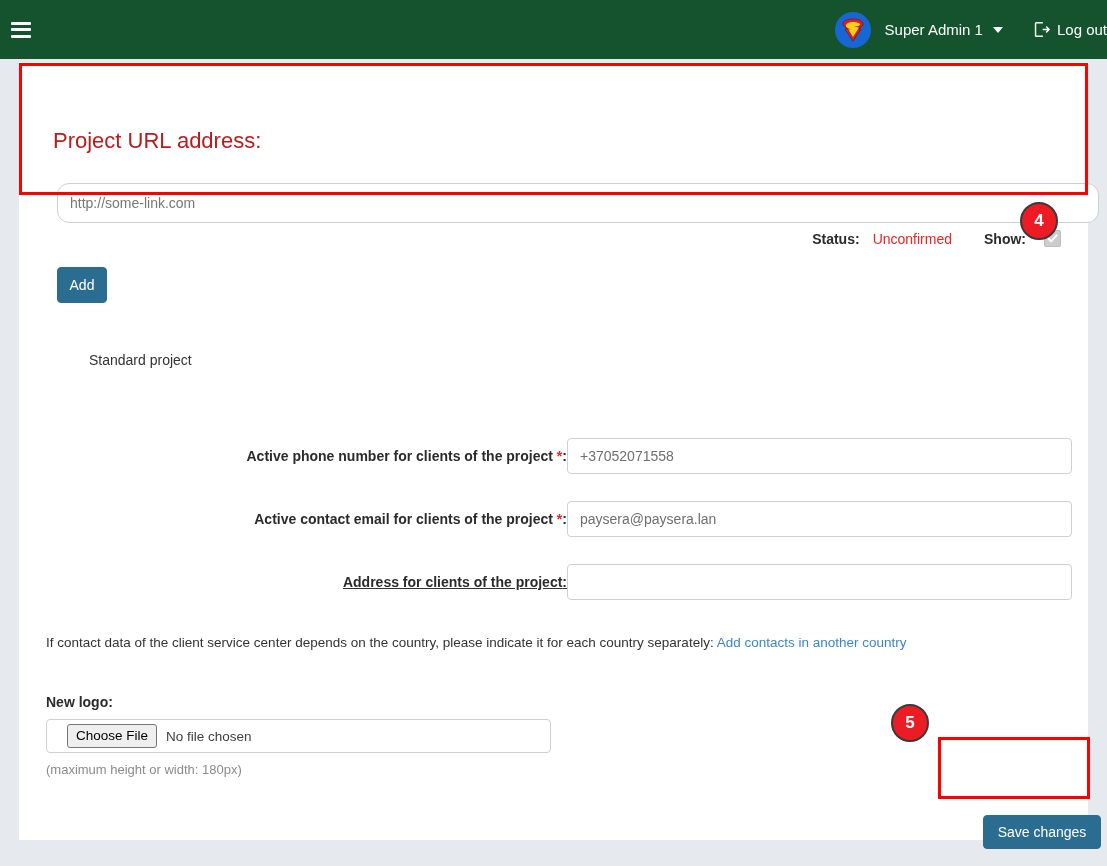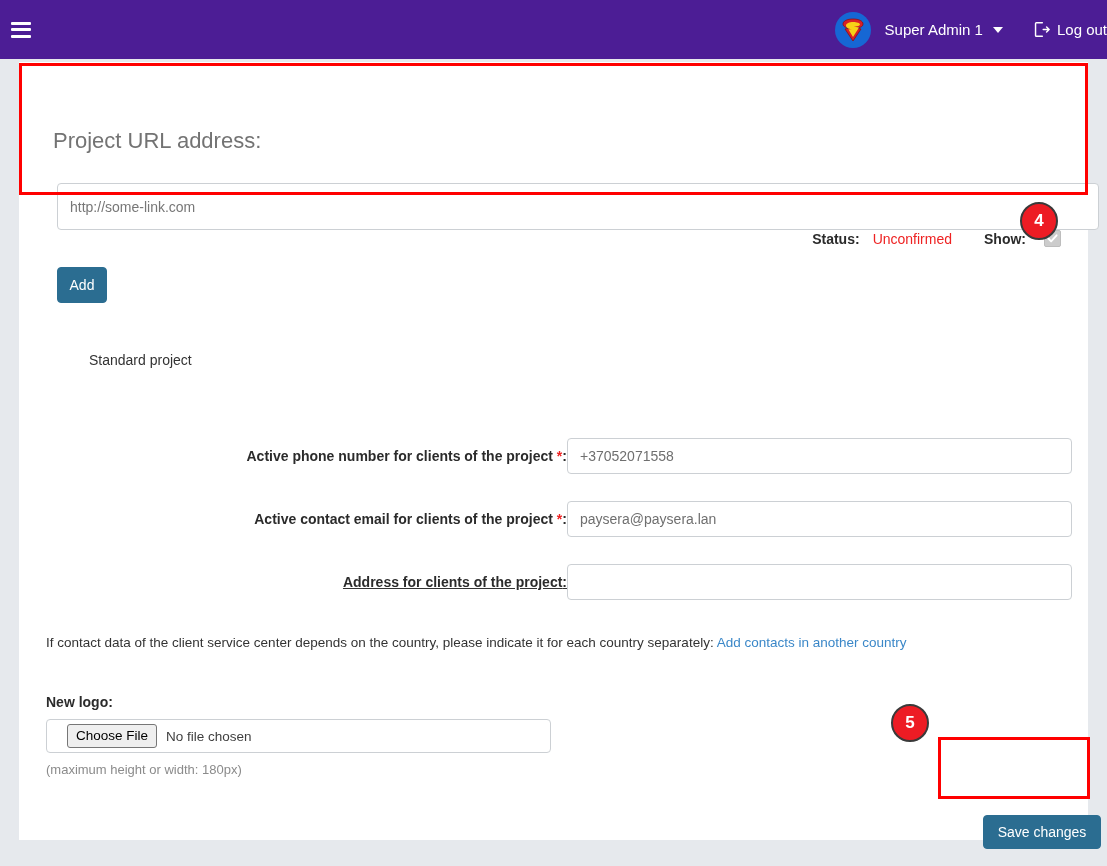--- a/index.html
+++ b/index.html
@@ -16,21 +16,21 @@
     overflow: hidden;
     position: relative;
   }
 
   
   .topbar {
     position: absolute;
     left: 0; top: 0;
     width: 1107px;
     height: 59px;
-    background: #4c1d95;
+    background: #14532d;
     display: flex;
     align-items: center;
   }
   .hamburger {
     width: 20px;
     height: 16px;
     margin-left: 11px;
     display: flex;
     flex-direction: column;
     justify-content: space-between;
@@ -122,32 +122,32 @@
     justify-content: center;
     box-sizing: border-box;
   }
 
   
   .url-title {
     position: absolute;
     left: 34px;
     top: 66px;
     font-size: 22px;
-    color: #737373;
+    color: #b91c1c;
     font-weight: normal;
   }
   .url-input {
     position: absolute;
     left: 38px;
     top: 121px;
     width: 1042px;
-    height: 47px;
+    height: 40px;
     box-sizing: border-box;
     border: 1px solid #ccd0d4;
-    border-radius: 4px;
+    border-radius: 12px;
     padding: 0 12px;
     font-family: "Liberation Sans", sans-serif;
     font-size: 14px;
     color: #555;
     background: #fff;
     outline: none;
   }
   .url-input::placeholder { color: #777; }
   .status-row {
     position: absolute;

